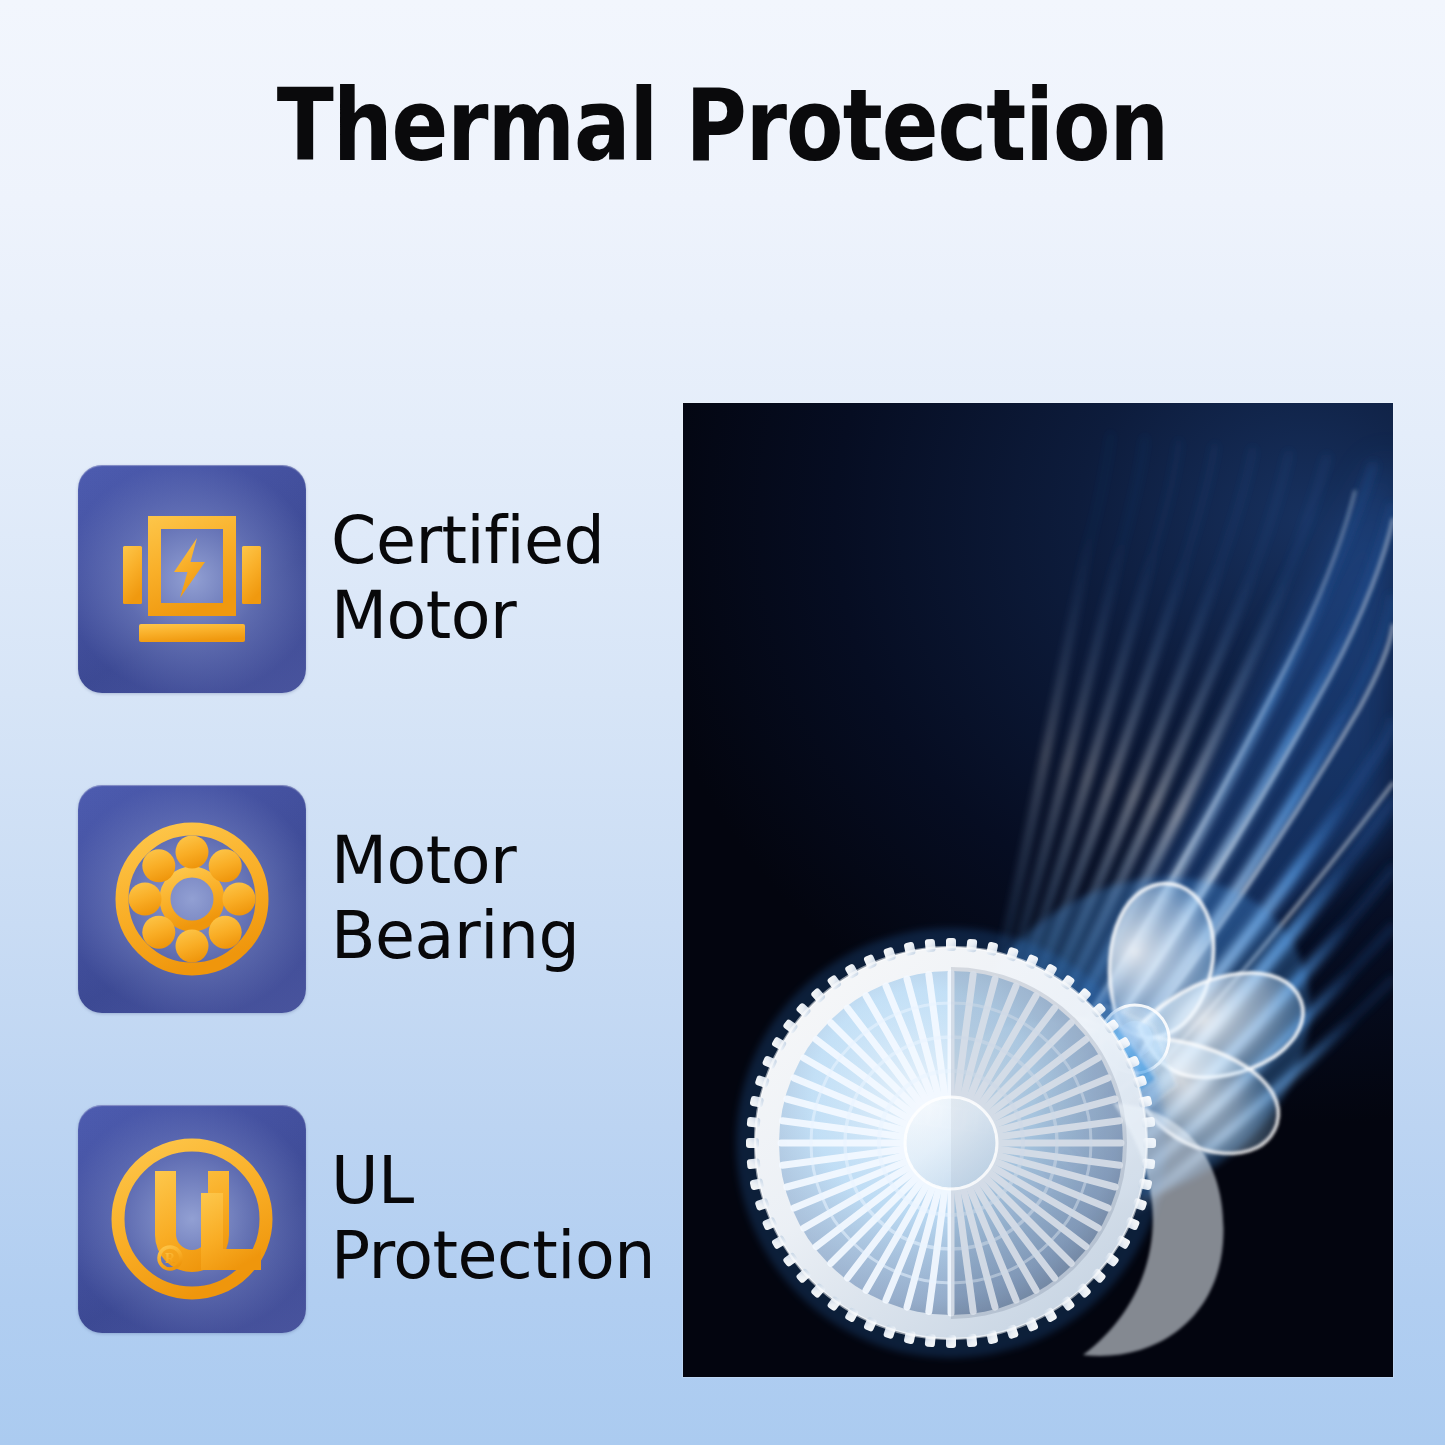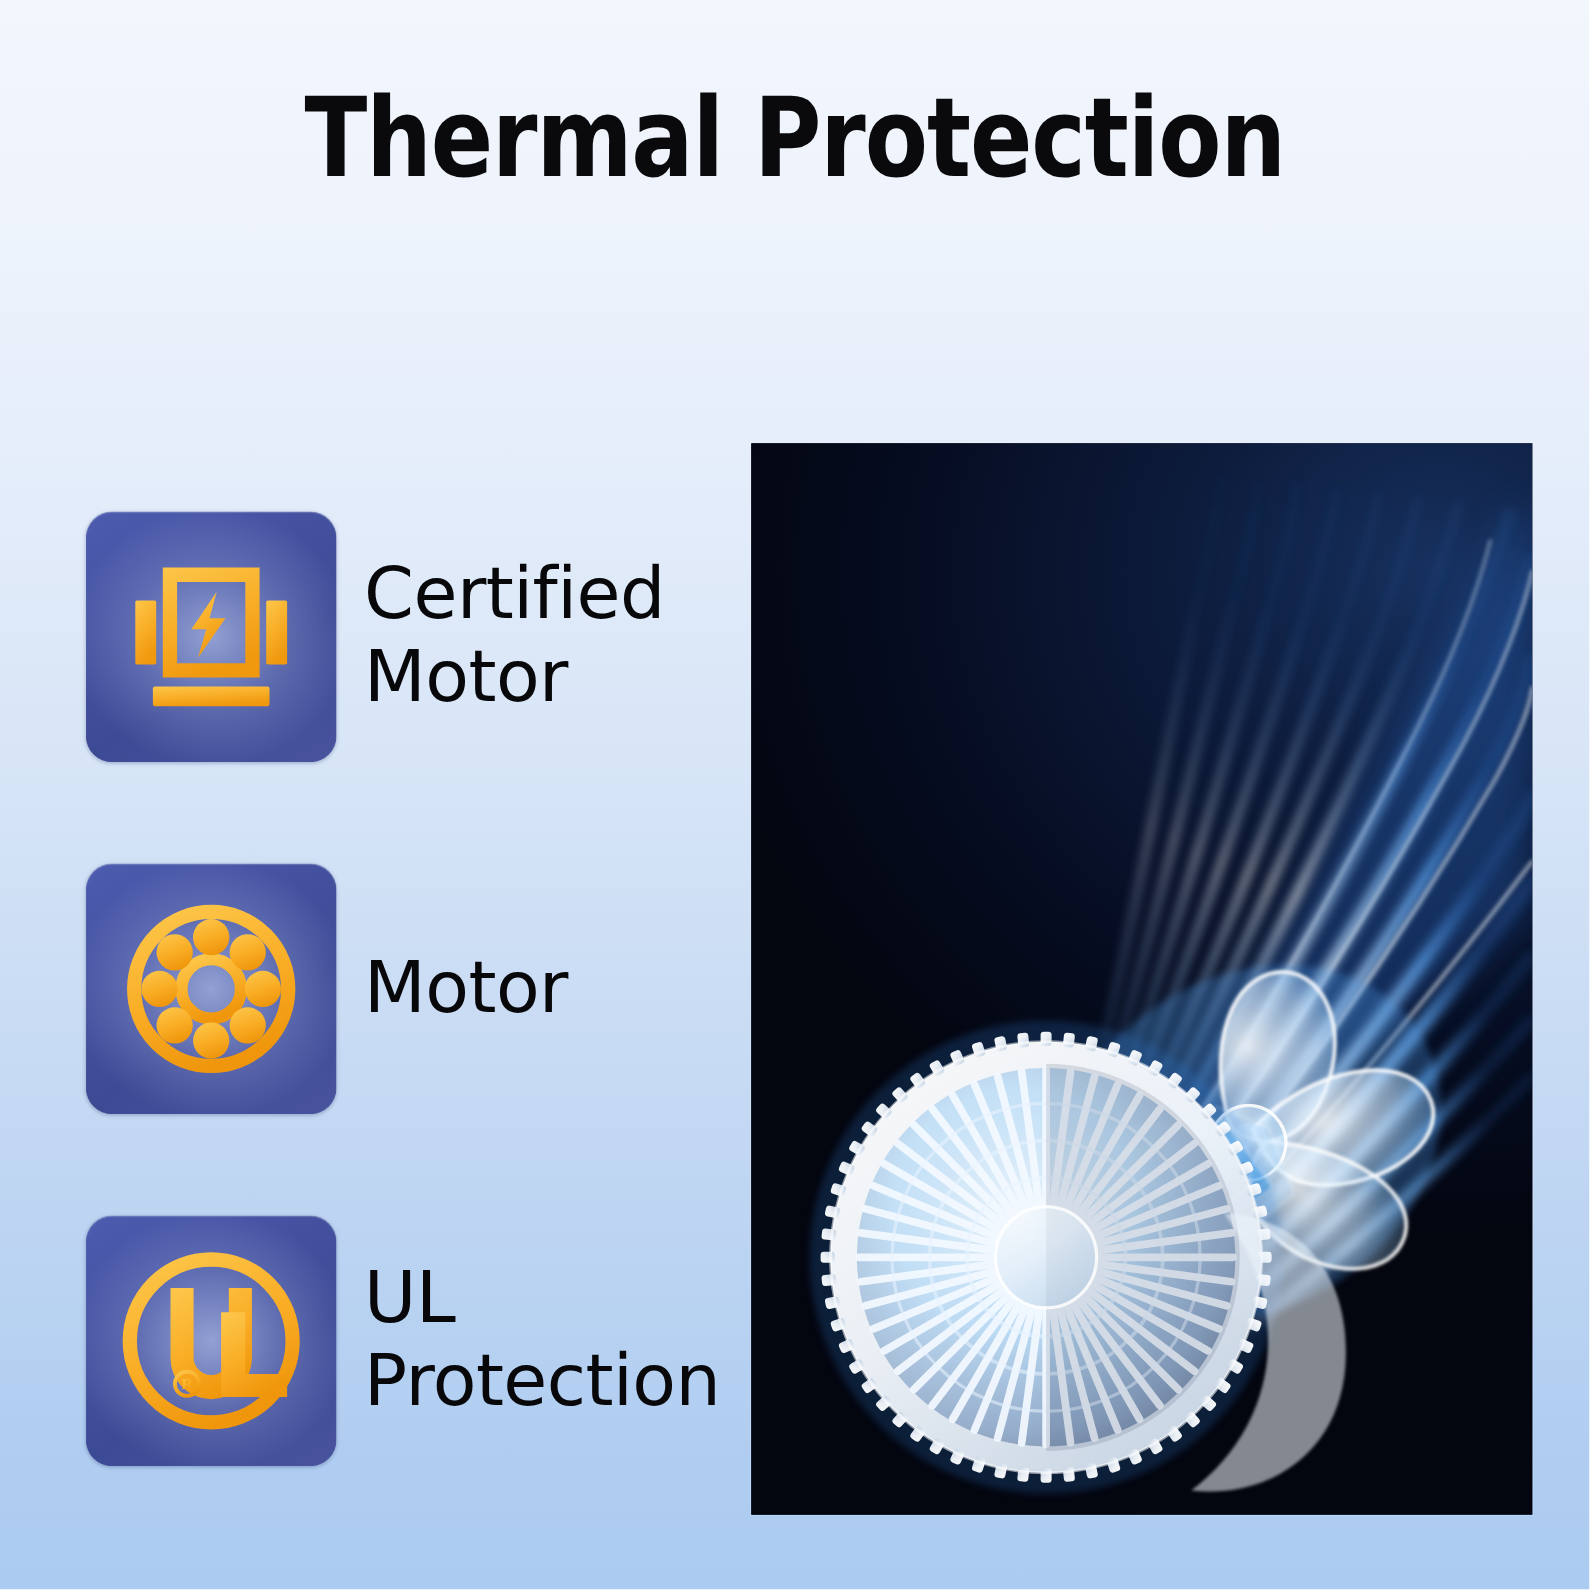--- a/index.html
+++ b/index.html
@@ -182,20 +182,21 @@
             <circle cx="113.2" cy="113.2" r="16.5" fill="url(#og2)"></circle>
             <circle cx="80" cy="127" r="16.5" fill="url(#og2)"></circle>
             <circle cx="46.8" cy="113.2" r="16.5" fill="url(#og2)"></circle>
             <circle cx="33" cy="80" r="16.5" fill="url(#og2)"></circle>
             <circle cx="46.8" cy="46.8" r="16.5" fill="url(#og2)"></circle>
           </svg>
         </span>
       </div>
       <div class="feature-label">
         <span class="l1">Motor</span>
+        <span class="l2">Bearing</span>
       </div>
     </div>
 
     <div class="feature-row">
       <div class="tile">
         <span>
           <svg width="168" height="168" viewBox="0 0 168 168">
             <defs>
               <linearGradient id="og3" x1="0.1" y1="0" x2="0.55" y2="1">
                 <stop offset="0" stop-color="#fdc64a"></stop>

